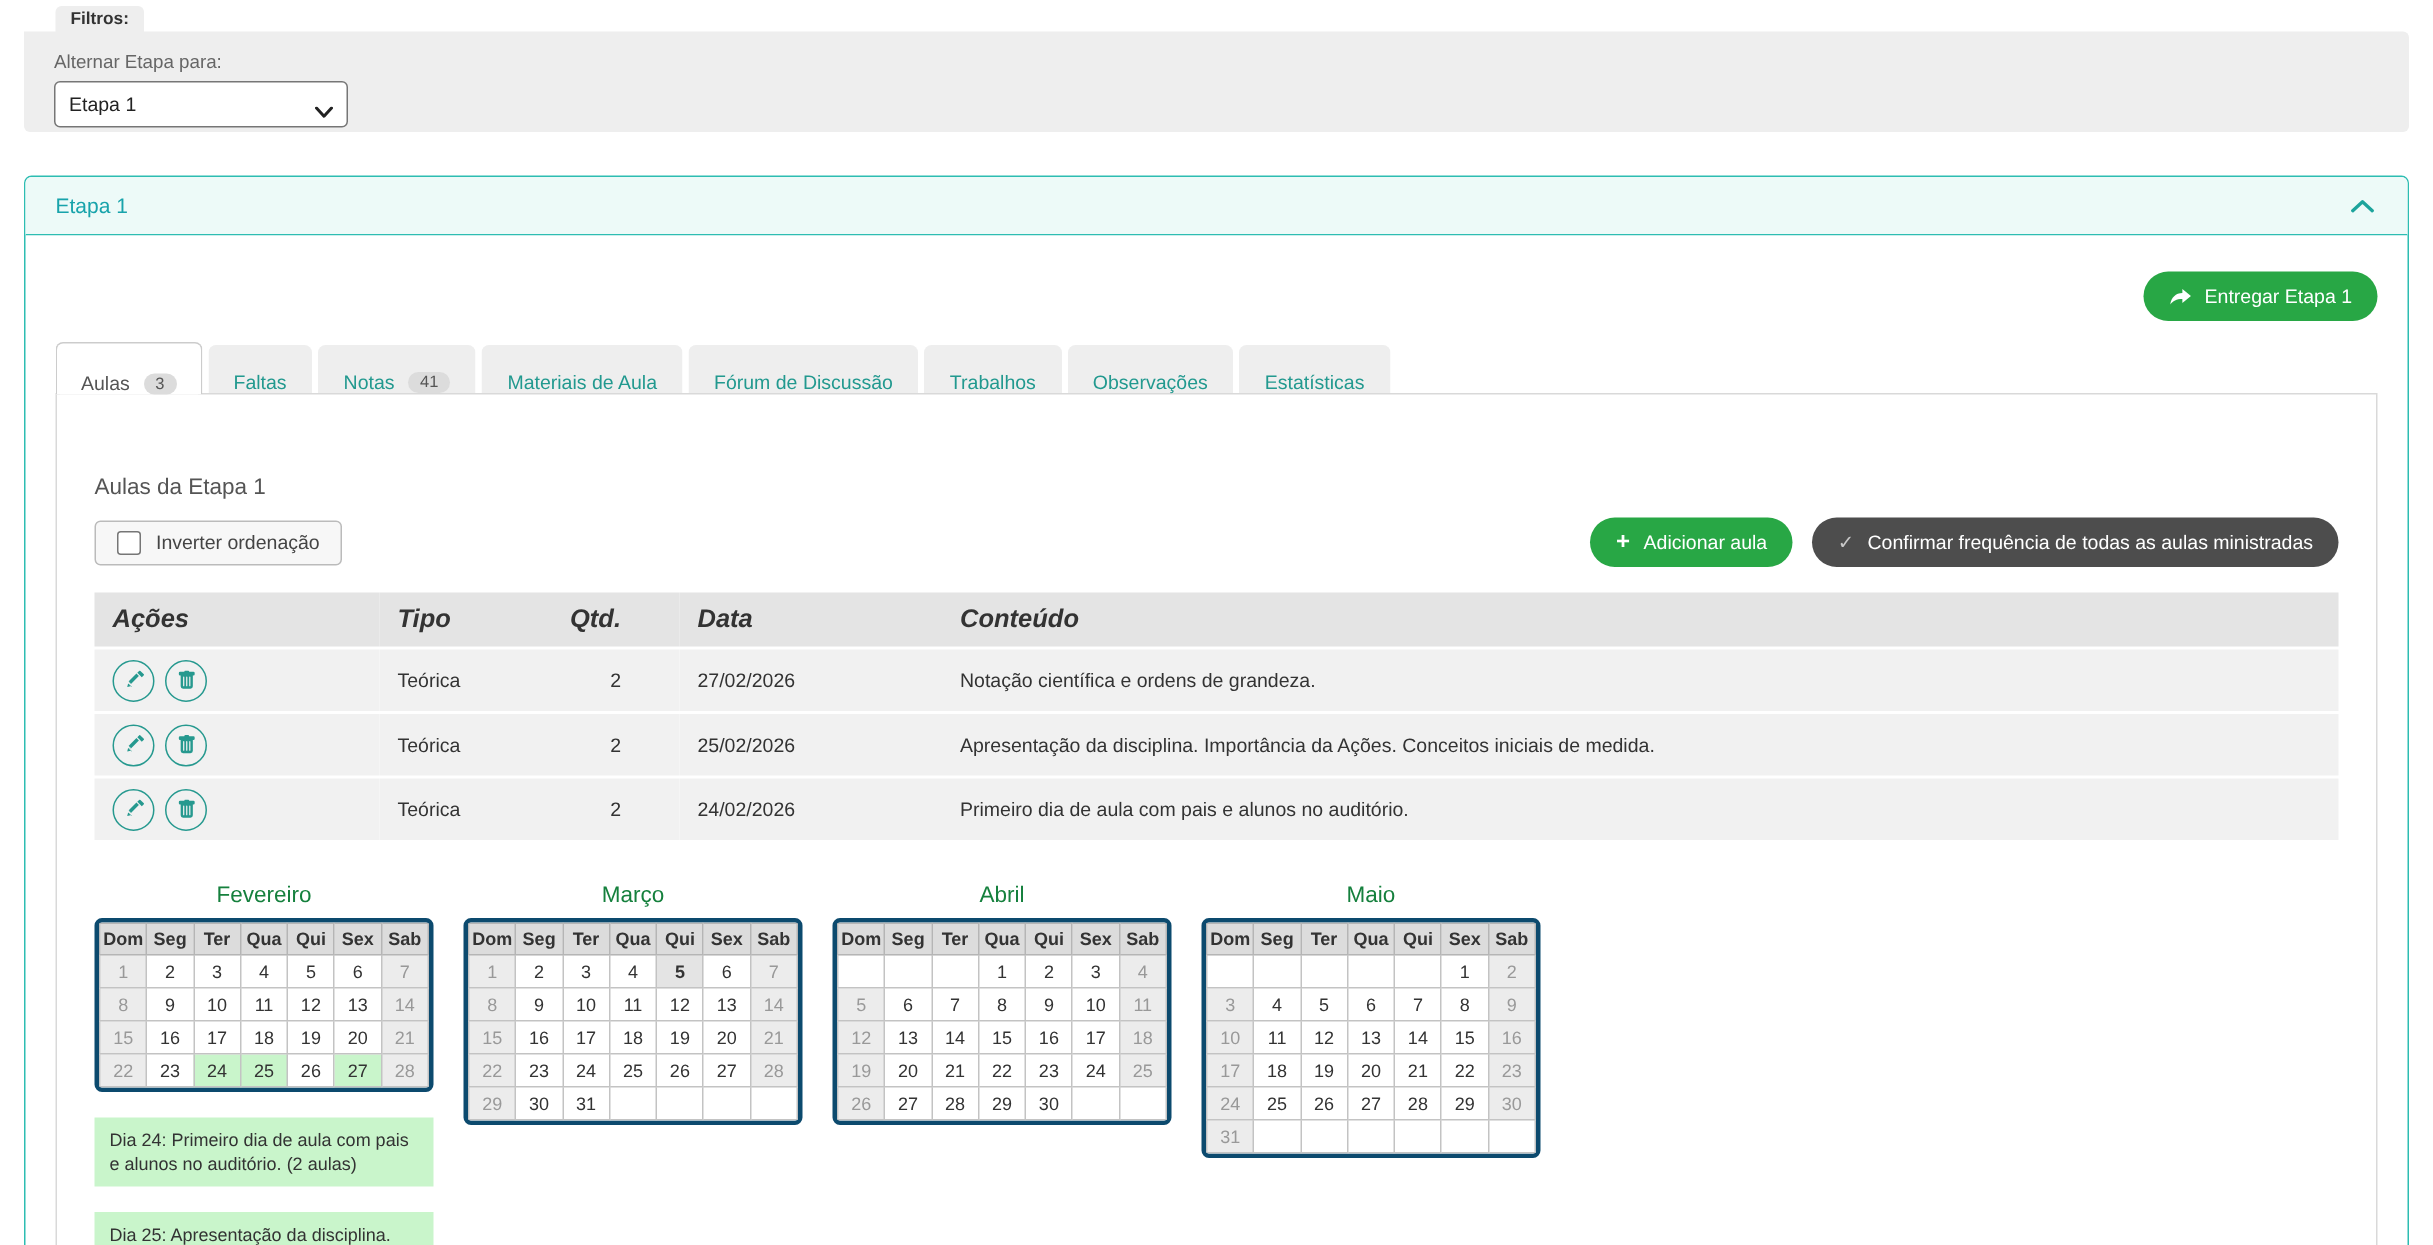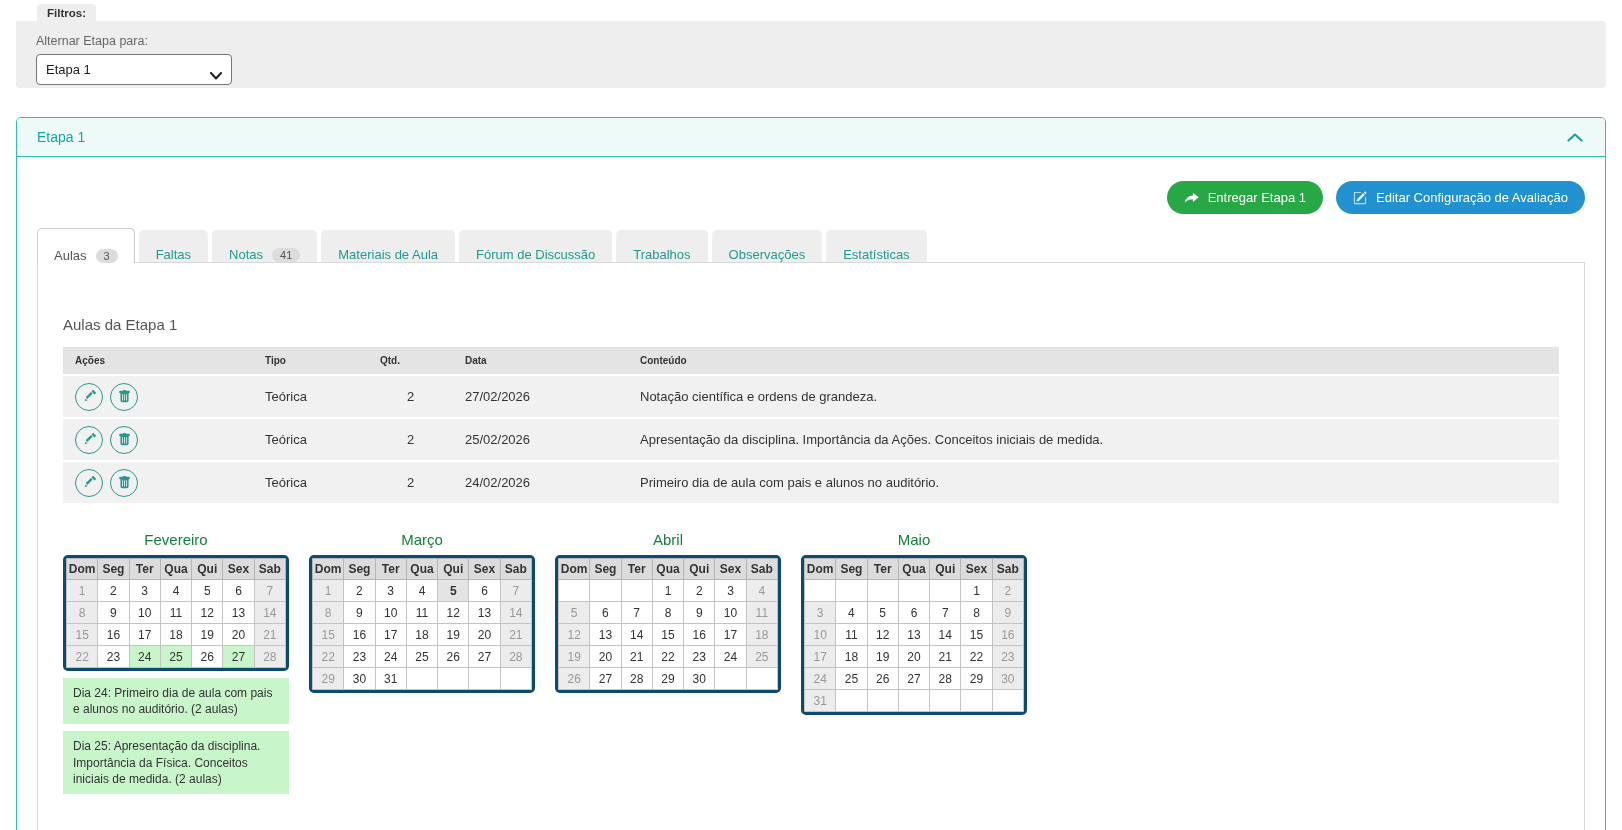--- a/index.html
+++ b/index.html
@@ -49,40 +49,40 @@
     padding:25px;box-sizing:border-box;}
   .section-heading{font-size:15px;color:#555;margin:28px 0 12px;font-weight:normal;}
   .controls-row{display:flex;justify-content:space-between;align-items:center;margin-bottom:15px;}
   .invert-btn{display:flex;align-items:center;gap:10px;border:1px solid #bbb;border-radius:4px;
     background:#f7f7f7;padding:6px 14px;font-size:13px;color:#444;cursor:pointer;font-family:inherit;}
   .invert-btn input{width:16px;height:16px;margin:0;}
   .right-buttons{display:flex;gap:13px;}
 
   
   table.aulas{width:100%;border-collapse:separate;border-spacing:0 2px;}
-  table.aulas th{background:#e4e4e4;text-align:left;font-size:10px;padding:8px 12px;color:#333;}
+  table.aulas th{background:#e4e4e4;text-align:left;font-size:17px;padding:8px 12px;color:#333;font-style:italic;}
   table.aulas td{background:#f1f1f1;font-size:13px;padding:6px 12px;color:#333;height:29px;vertical-align:middle;}
   table.aulas td.qtd{text-align:center;}
   .icon-btn{width:28px;height:28px;border-radius:50%;border:1px solid #26998f;background:transparent;
     color:#26998f;display:inline-flex;align-items:center;justify-content:center;margin-right:7px;cursor:pointer;}
   .icon-btn svg{display:block;}
 
   
   .calendars-row{display:flex;gap:20px;margin-top:26px;align-items:flex-start;}
   .cal-col{width:226px;flex:0 0 226px;}
   .cal-title{text-align:center;font-size:15px;color:#15803d;margin-bottom:7px;}
   .cal-wrap{border:3px solid #0c4a6e;border-radius:5px;overflow:hidden;background:#fff;}
   table.cal{border-collapse:collapse;width:100%;}
   table.cal th{background:#dcdcdc;border:1px solid #b5b5b5;font-size:12px;padding:3px 0;color:#333;}
   table.cal td{border:1px solid #c3c3c3;font-size:12px;text-align:center;height:19px;width:14.28%;
     background:#fff;color:#333;}
   table.cal td.we{background:#ececec;color:#999;}
   table.cal td.hl{background:#c9f5cb;color:#333;}
   table.cal td.today{font-weight:bold;background:#e4e4e4;}
-  .legend-item{background:#c9f5cb;margin-top:7px;padding:7px 10px;font-size:12px;color:#333;line-height:1.35;}
+  .legend-item{background:#c9f5cb;margin-top:17px;padding:7px 10px;font-size:12px;color:#333;line-height:1.35;}
   .legend-box{margin-top:3px;}
 </style>
 </head>
 <body>
 
 <div id="screen">
 
   <div class="filters-tab">Filtros:</div>
   <div class="filters-panel">
     <div class="filters-label">Alternar Etapa para:</div>
@@ -110,27 +110,20 @@
 
     <div class="etapa-body">
 
       <div class="actions-row">
         <button class="btn btn-green">
           <svg width="15" height="12" viewBox="0 0 16 12" fill="#fff">
             <path d="M9.5 3.2 V.3 L15.6 5.3 9.5 10.3 V7.4 C5.3 7.4 2.7 8.7 .9 11.4 1.5 6.4 4.9 3.2 9.5 3.2 Z"></path>
           </svg>
           <span>Entregar Etapa 1</span>
         </button>
-        <button class="btn btn-blue">
-          <svg width="14" height="14" viewBox="0 0 16 16" fill="rgba(255,255,255,0.85)">
-            <path d="M15.502 1.94a.5.5 0 0 1 0 .706L14.459 3.69l-2-2L13.502.646a.5.5 0 0 1 .707 0l1.293 1.293zm-1.75 2.456-2-2L4.939 9.21a.5.5 0 0 0-.121.196l-.805 2.414a.25.25 0 0 0 .316.316l2.414-.805a.5.5 0 0 0 .196-.12l6.813-6.814z"></path>
-            <path d="M1 13.5A1.5 1.5 0 0 0 2.5 15h11a1.5 1.5 0 0 0 1.5-1.5v-6a.5.5 0 0 0-1 0v6a.5.5 0 0 1-.5.5h-11a.5.5 0 0 1-.5-.5v-11a.5.5 0 0 1 .5-.5H9a.5.5 0 0 0 0-1H2.5A1.5 1.5 0 0 0 1 2.5v11z"></path>
-          </svg>
-          <span>Editar Configuração de Avaliação</span>
-        </button>
       </div>
 
       <div class="tabs-row">
           <button class="tab active">
             <span>Aulas</span>
             <span class="tab-badge">3</span>
           </button>
           <button class="tab">
             <span>Faltas</span>
           </button>
@@ -151,20 +144,36 @@
             <span>Observações</span>
           </button>
           <button class="tab">
             <span>Estatísticas</span>
           </button>
         </div>
 
       <div class="card">
         <h2 class="section-heading">Aulas da Etapa 1</h2>
 
+        <div class="controls-row">
+          <label class="invert-btn">
+            <input type="checkbox" style="">
+            <span>Inverter ordenação</span>
+          </label>
+          <div class="right-buttons">
+            <button class="btn btn-green">
+              <span class="glyph">+</span>
+              <span>Adicionar aula</span>
+            </button>
+            <button class="btn btn-dark">
+              <span class="glyph" style="color:#c9c9c9;font-size:13px;">✓</span>
+              <span>Confirmar frequência de todas as aulas ministradas</span>
+            </button>
+          </div>
+        </div>
 
         <table class="aulas">
           <colgroup>
               <col style="width:190px">
               <col style="width:115px">
               <col style="width:85px">
               <col style="width:175px">
               <col>
             </colgroup>
           <thead>

